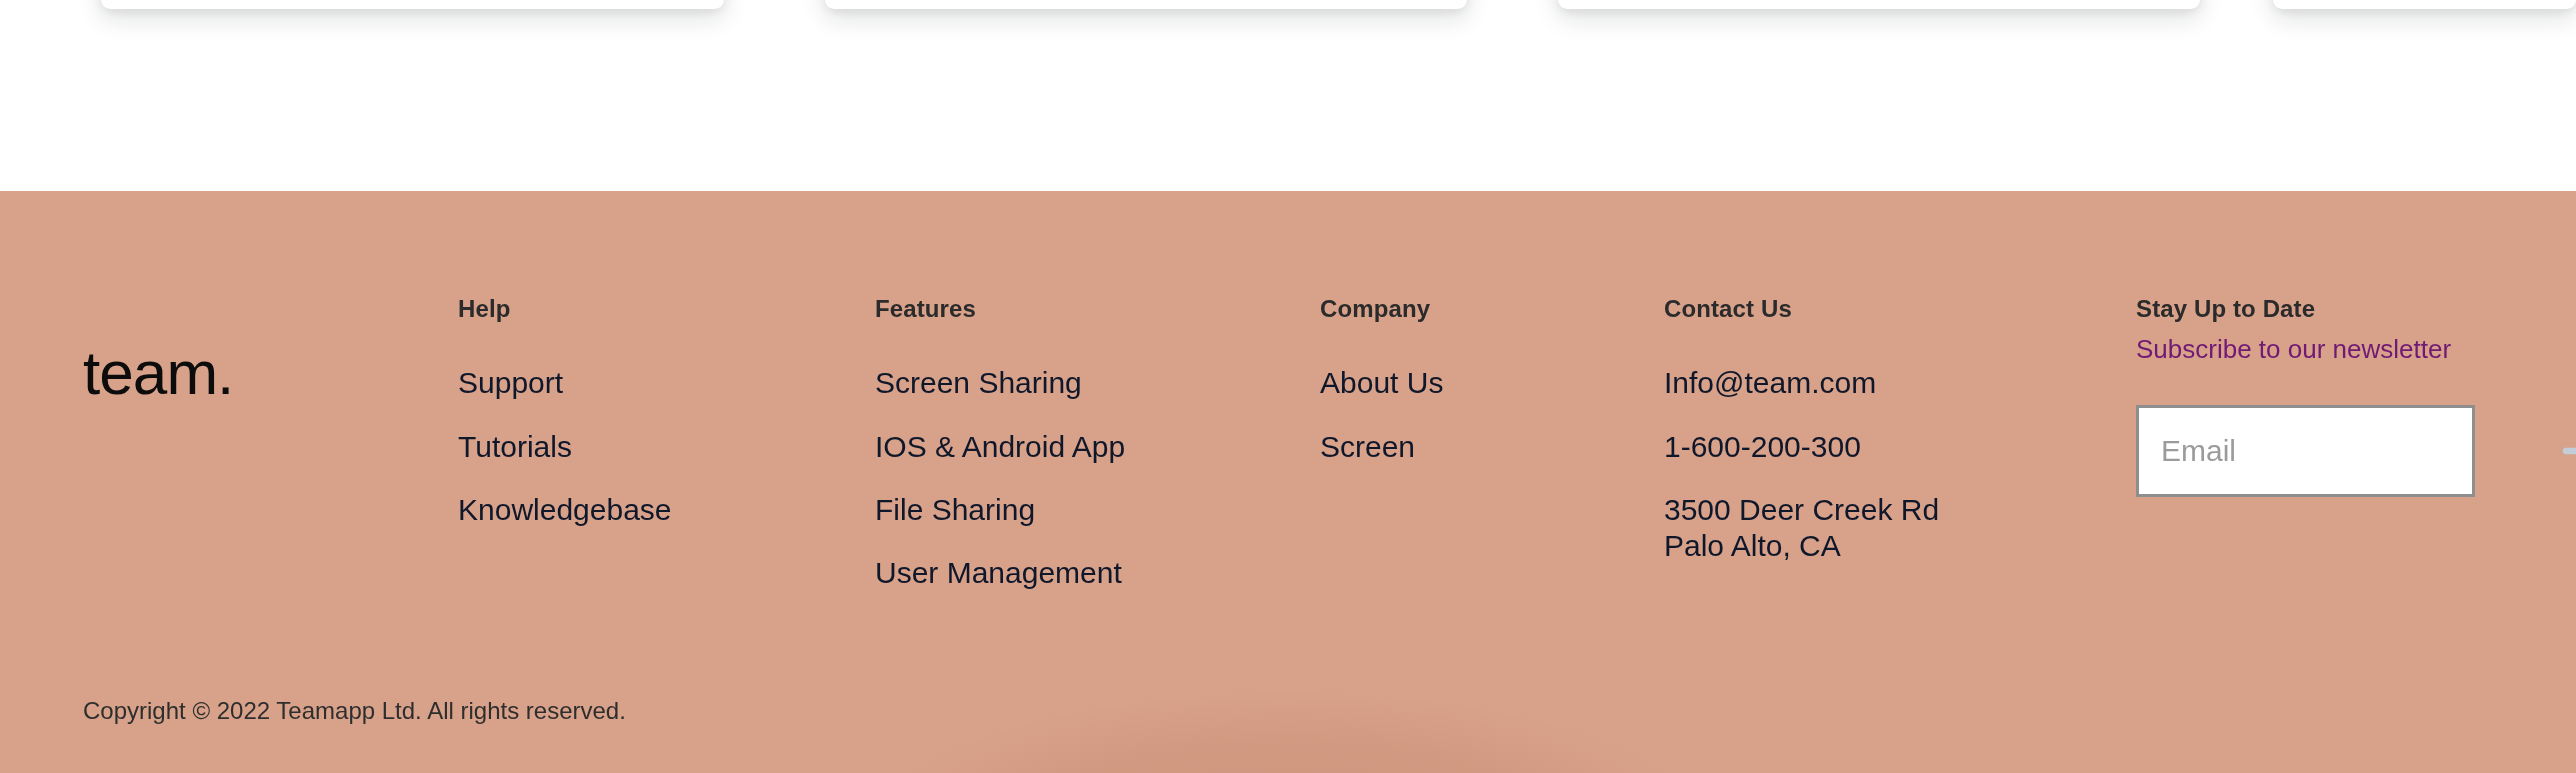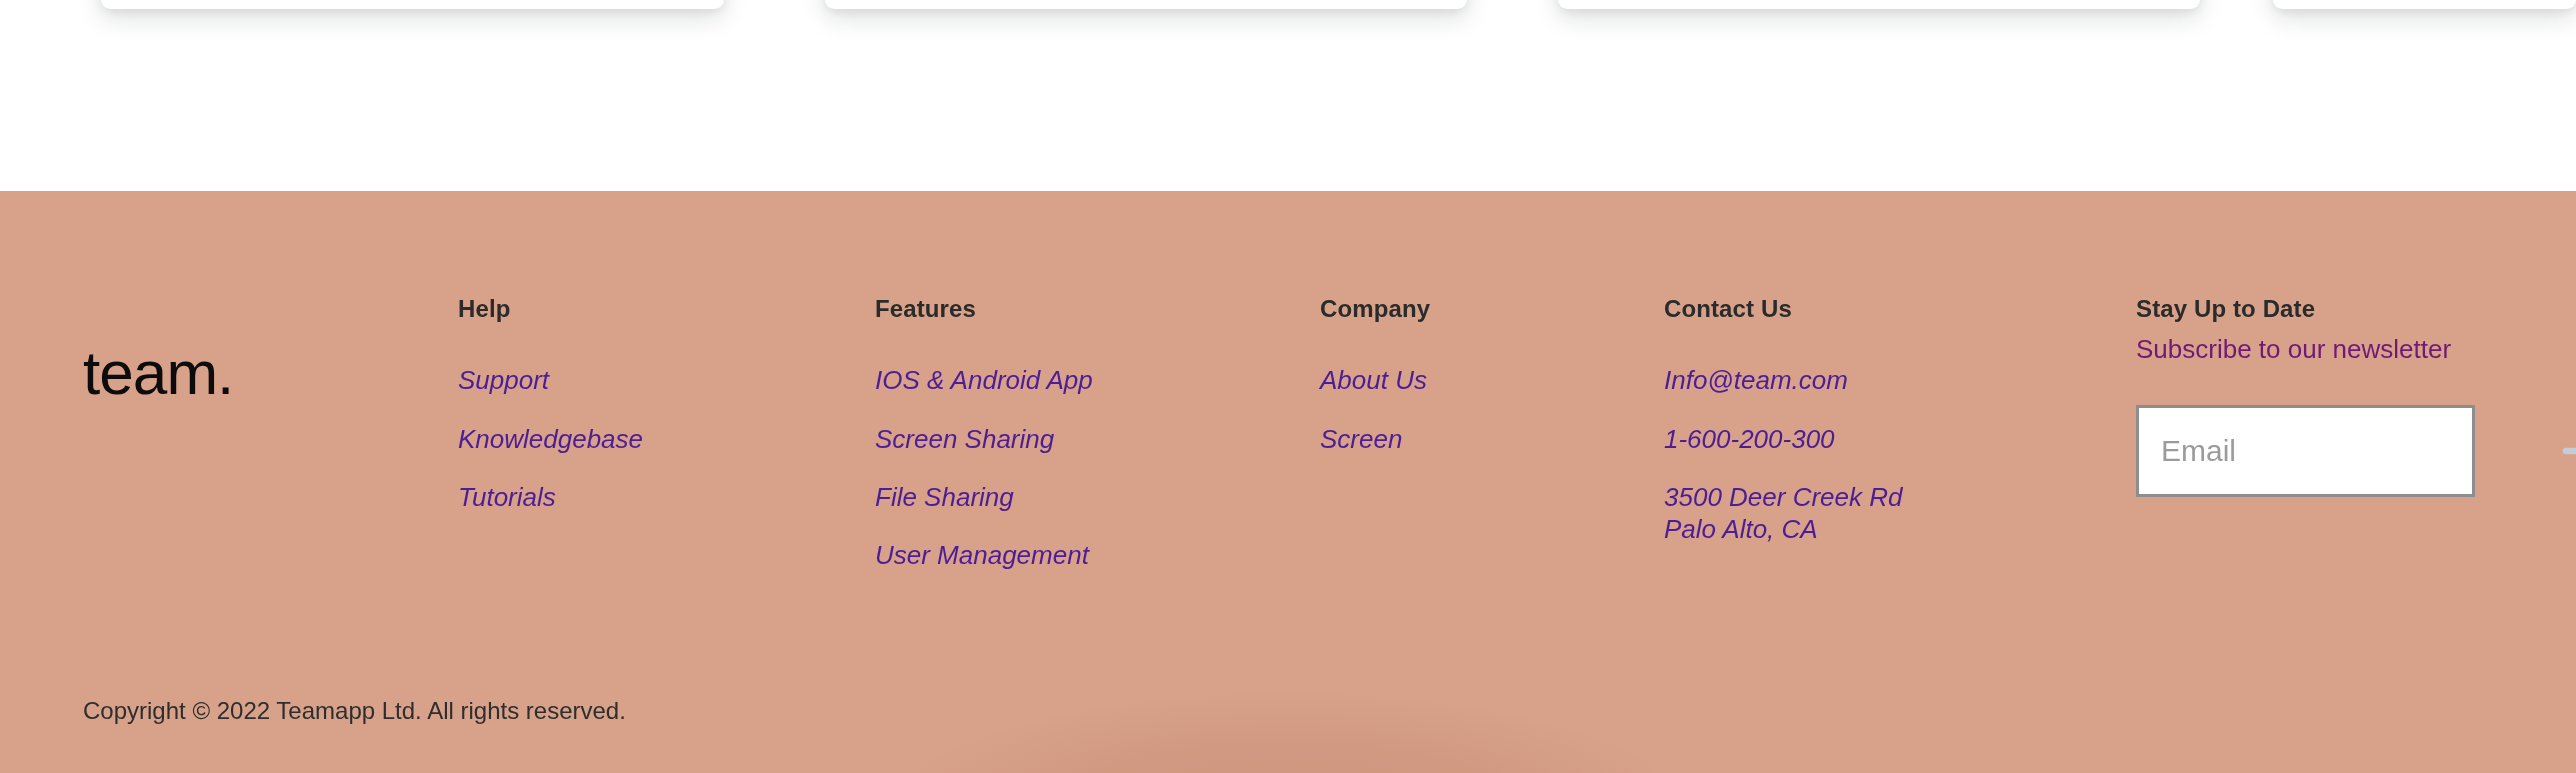--- a/index.html
+++ b/index.html
@@ -96,27 +96,26 @@
     line-height:1.1;
     white-space:nowrap;
   }
 
   .col-list { list-style:none; margin-top:43px; }
   .col-list li { margin-bottom:26.6px; }
   .col-list li:last-child { margin-bottom:0; }
 
   .col-link {
     display:inline-block;
-    font-size:26px;
+    font-size:30px;
     font-weight:400;
-    color:#4c1d95;
+    color:#0f172a;
     text-decoration:none;
     line-height:1.22;
     white-space:nowrap;
-    font-style:italic;
   }
   .col-link.multiline { white-space:normal; }
 
   
   .news-sub {
     margin-top:11px;
     font-size:26px;
     font-weight:400;
     color:#701a75;
     line-height:1.25;
@@ -184,30 +183,30 @@
   <footer class="footer">
 
     <div class="footer-vignette"></div>
 
     <div class="brand">team.</div>
 
     <div class="col col-help">
       <div class="col-title">Help</div>
       <ul class="col-list">
         <li><a class="col-link" href="#">Support</a></li>
+        <li><a class="col-link" href="#">Tutorials</a></li>
         <li><a class="col-link" href="#">Knowledgebase</a></li>
-        <li><a class="col-link" href="#">Tutorials</a></li>
       </ul>
     </div>
 
     <div class="col col-features">
       <div class="col-title">Features</div>
       <ul class="col-list">
+        <li><a class="col-link" href="#">Screen Sharing</a></li>
         <li><a class="col-link" href="#">IOS &amp; Android App</a></li>
-        <li><a class="col-link" href="#">Screen Sharing</a></li>
         <li><a class="col-link" href="#">File Sharing</a></li>
         <li><a class="col-link" href="#">User Management</a></li>
       </ul>
     </div>
 
     <div class="col col-company">
       <div class="col-title">Company</div>
       <ul class="col-list">
         <li><a class="col-link" href="#">About Us</a></li>
         <li><a class="col-link" href="#">Screen</a></li>

